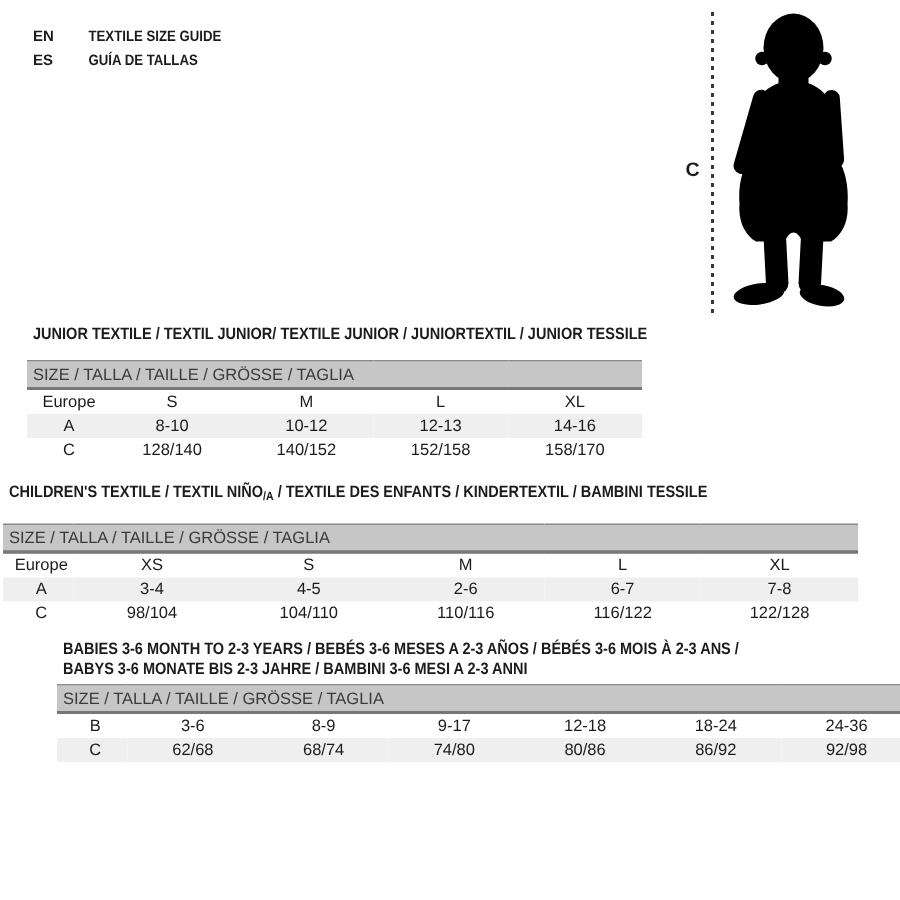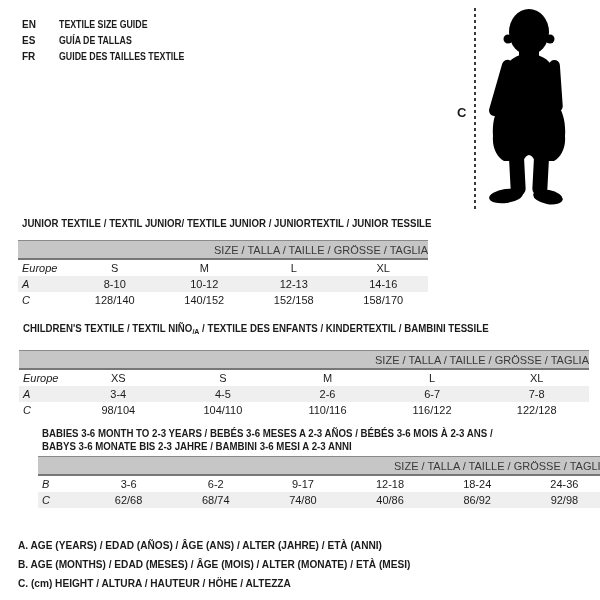--- a/index.html
+++ b/index.html
@@ -18,62 +18,58 @@
   
   .measure-line{position:absolute;left:474px;top:8px;width:2px;height:202px;
     background:repeating-linear-gradient(to bottom,#3a3a3a 0 3px,transparent 3px 6px);}
   .c-label{position:absolute;left:457px;top:105px;font-size:13px;font-weight:700;}
   .baby{position:absolute;left:485px;top:8px;}
 
   
   .tbl-title{font-size:11px;font-weight:700;line-height:13px;letter-spacing:0;}
   .sub-a{font-size:8px;vertical-align:-2px;}
   .sec1{position:absolute;left:18px;top:217px;width:410px;}
-  .sec2{position:absolute;left:19px;top:322px;width:570px;}
+  .sec2{position:absolute;left:2px;top:322px;width:570px;}
   .sec3{position:absolute;left:18px;top:427px;width:570px;margin-left:20px;}
   .sec1 .tbl-title,.sec2 .tbl-title,.sec3 .tbl-title{margin-left:4px;}
 
   table.sizes{border-collapse:collapse;table-layout:fixed;width:100%;}
   .sec1 table.sizes{margin-top:10px;}
   .sec2 table.sizes{margin-top:12px;}
   .sec3 table.sizes{margin-top:3px;}
   table.sizes th{
-    background:#c6c6c6;text-align:right;font-weight:400;color:#3a3a3a;
+    background:#c6c6c6;text-align:left;font-weight:400;color:#3a3a3a;
     font-size:11px;height:15px;padding:1px 0 1px 4px;
     border-top:1px solid #8a8a8a;border-bottom:2px solid #777;
   }
   table.sizes td{
     font-size:11px;font-weight:400;height:16px;padding:0;text-align:center;
     vertical-align:middle;color:#1b1b1b;
   }
-  table.sizes td.lab{text-align:left;padding-left:4px;font-style:italic;}
+  table.sizes td.lab{text-align:center;padding-left:4px;}
   tr.alt td{background:#efefef;}
   col.labcol1{width:52px;} col.labcol2{width:47px;}
 
   
   .notes{position:absolute;left:18px;top:536px;}
   .note-row{font-size:11.5px;font-weight:700;line-height:19px;}
 </style>
 </head>
 <body>
 
 <div class="page">
 
   <div class="langs">
     <div class="lang-row">
       <span class="lang-code">EN</span>
       <span class="cond">TEXTILE SIZE GUIDE</span>
     </div>
     <div class="lang-row">
       <span class="lang-code">ES</span>
       <span class="cond">GUÍA DE TALLAS</span>
-    </div>
-    <div class="lang-row">
-      <span class="lang-code">FR</span>
-      <span class="cond">GUIDE DES TAILLES TEXTILE</span>
     </div>
   </div>
 
   <div class="measure-line"></div>
   <div class="c-label">C</div>
   <svg class="baby" width="88" height="198" viewBox="0 0 88 198" fill="#000">
     <ellipse cx="44" cy="24" rx="20" ry="23"></ellipse>
     <circle cx="23" cy="31" r="4.5"></circle>
     <circle cx="65" cy="31" r="4.5"></circle>
     <rect x="34" y="38" width="20" height="16"></rect>
@@ -188,38 +184,33 @@
         </colgroup>
       <thead>
         <tr>
             <th colspan="7">SIZE / TALLA / TAILLE / GRÖSSE / TAGLIA</th>
           </tr>
       </thead>
       <tbody>
         <tr>
           <td class="lab">B</td>
           <td>3-6</td>
-          <td>6-2</td>
+          <td>8-9</td>
           <td>9-17</td>
           <td>12-18</td>
           <td>18-24</td>
           <td>24-36</td>
         </tr>
         <tr class="alt">
           <td class="lab">C</td>
           <td>62/68</td>
           <td>68/74</td>
           <td>74/80</td>
-          <td>40/86</td>
+          <td>80/86</td>
           <td>86/92</td>
           <td>92/98</td>
         </tr>
       </tbody>
     </table>
   </div>
 
-  <div class="notes">
-    <div class="note-row cond">A. AGE (YEARS) / EDAD (AÑOS) / ÂGE (ANS) / ALTER (JAHRE) / ETÀ (ANNI)</div>
-    <div class="note-row cond">B. AGE (MONTHS) / EDAD (MESES) / ÂGE (MOIS) / ALTER (MONATE) / ETÀ (MESI)</div>
-    <div class="note-row cond">C. (cm) HEIGHT / ALTURA / HAUTEUR / HÖHE / ALTEZZA</div>
-  </div>
 
 </div>
 
 </body></html>

